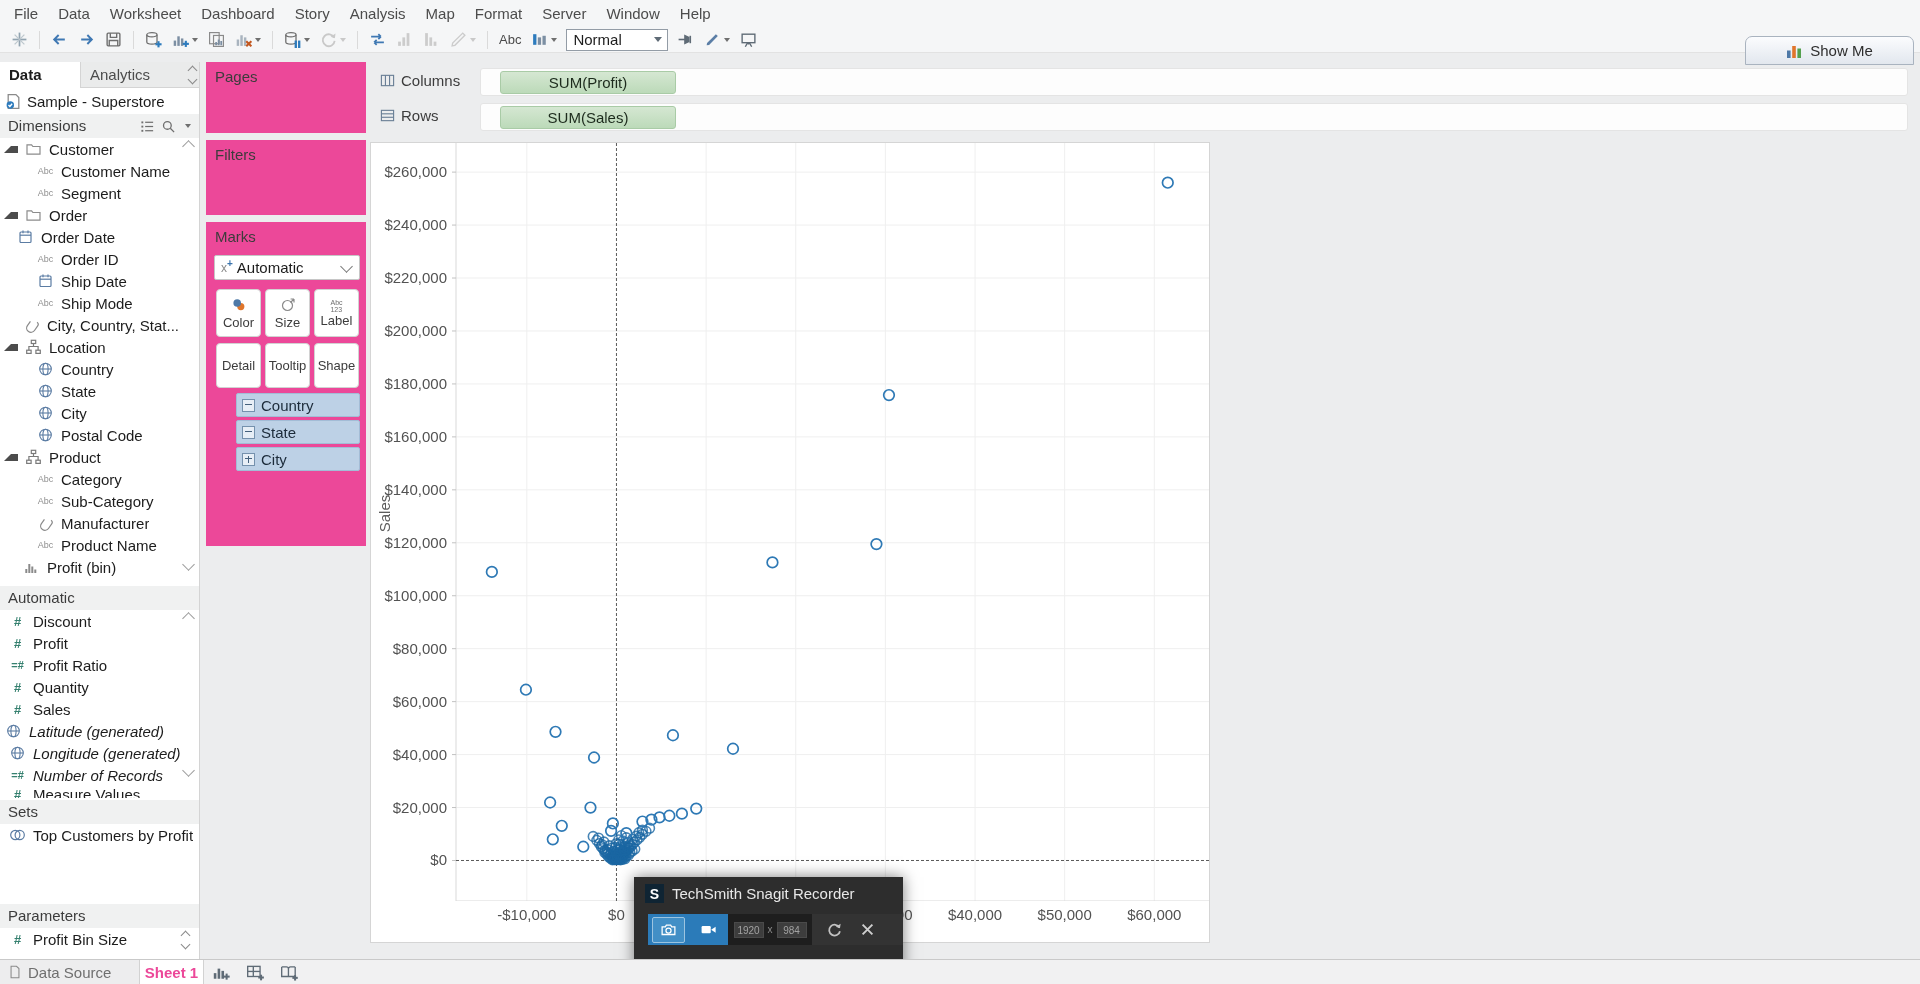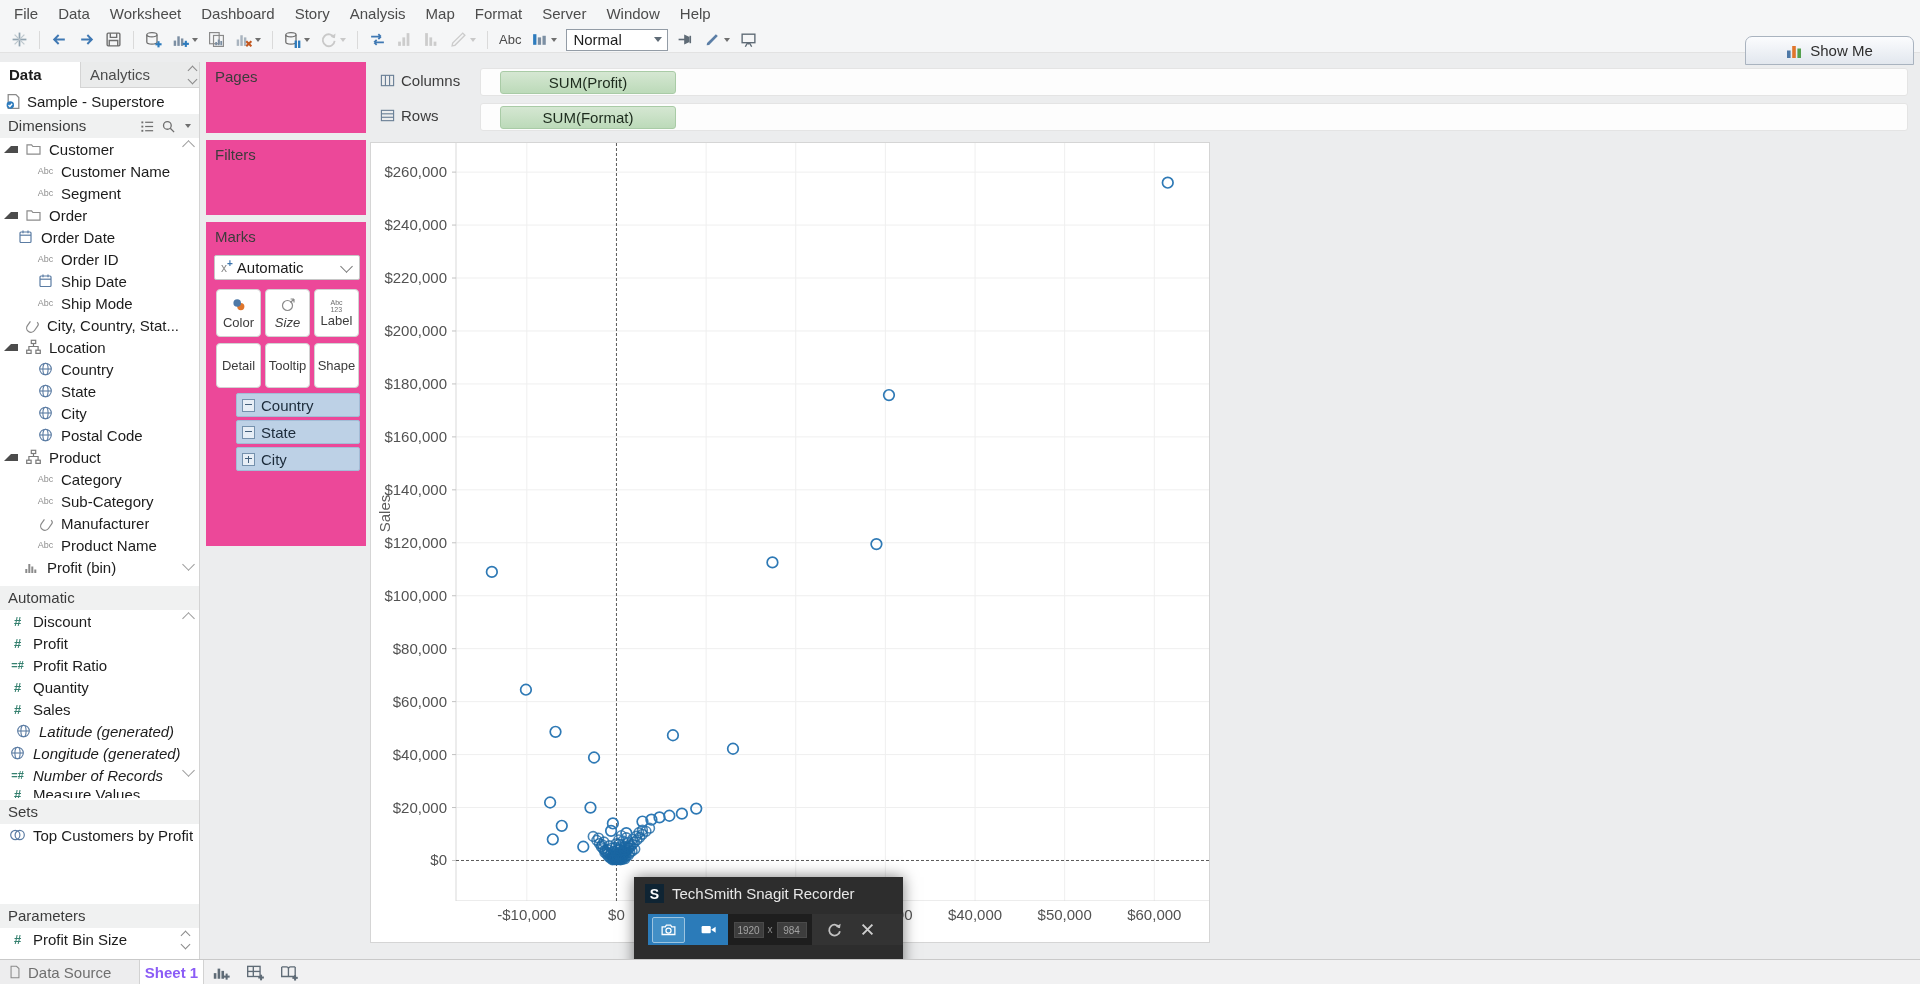--- a/index.html
+++ b/index.html
@@ -95,21 +95,21 @@
   .sn-chip{width:30px;height:16px;background:#3d3d3d;border:1px solid #4a4a4a;color:#a2a2a2;font-size:10px;line-height:16px;text-align:center;box-sizing:border-box;}
   #sn-x{color:#8a8a8a;font-size:10px;}
   #sn-greygrp{width:91px;background:#333333;display:flex;align-items:center;gap:16px;padding-left:14px;box-sizing:border-box;}
   #sn-greygrp .ig{width:17px;height:17px;}
 
   
   #statusbar{left:0;top:959px;width:1920px;height:25px;background:#f1f1f2;border-top:1px solid #c9c9c9;box-sizing:border-box;}
   #tab-datasource{position:absolute;left:0;top:0;width:140px;height:24px;display:flex;align-items:center;gap:6px;padding-left:8px;
                   background:#ededee;border-right:1px solid #d2d2d2;color:#6f6f6f;box-sizing:border-box;}
   #tab-sheet1{position:absolute;left:140px;top:0;width:64px;height:24px;background:#fff;border-right:1px solid #d2d2d2;
-              display:flex;align-items:center;justify-content:center;font-weight:bold;color:#8b5cf6;box-sizing:border-box;}
+              display:flex;align-items:center;justify-content:center;font-weight:bold;color:#ec4899;box-sizing:border-box;}
   .sb-ic{position:absolute;top:3px;width:18px;height:18px;}
   .updown{display:flex;flex-direction:column;gap:2px;align-items:center;}
   .updown i{display:block;width:6px;height:6px;border-right:1.4px solid #8a8a8a;border-bottom:1.4px solid #8a8a8a;}
   .updown .u{transform:rotate(-135deg);}
   .updown .d{transform:rotate(45deg);}
 </style>
 </head>
 <body>
 
 <div id="menubar" class="abs">
@@ -602,21 +602,21 @@
         <span class="tlabel">Profit Ratio</span>
       </div>
       <div class="trow" style="padding-left: 8px;">
         <span class="ticon ico hash-ic">#</span>
         <span class="tlabel">Quantity</span>
       </div>
       <div class="trow" style="padding-left: 8px;">
         <span class="ticon ico hash-ic">#</span>
         <span class="tlabel">Sales</span>
       </div>
-      <div class="trow" style="padding-left: 14px;">
+      <div class="trow" style="padding-left: 4px;">
         <span class="ticon ico">
           <svg viewBox="0 0 16 16">
             <g fill="none" stroke="#5b7ca3" stroke-width="1.1">
               <circle cx="8" cy="8" r="5.8"></circle>
               <ellipse cx="8" cy="8" rx="2.6" ry="5.8"></ellipse>
               <line x1="2.2" y1="8" x2="13.8" y2="8"></line>
             </g>
           </svg>
         </span>
         <span class="tlabel italic">Latitude (generated)</span>
@@ -694,21 +694,21 @@
   <div id="marks-btn-row1">
       <div class="mbtn" style="left: 10px; top: 67px; height: 48px;">
         <span class="ig ico">
           <svg viewBox="0 0 16 16">
             <circle cx="9.8" cy="9.6" r="3.6" fill="#e0762c"></circle>
             <circle cx="6.2" cy="6" r="3.8" fill="#4e79a7"></circle>
           </svg>
         </span>
         <span>Color</span>
       </div>
-      <div class="mbtn" style="left: 59px; top: 67px; height: 48px; font-style: italic;">
+      <div class="mbtn" style="left: 59px; top: 67px; height: 48px;">
         <span class="ig ico">
           <svg viewBox="0 0 16 16">
             <circle cx="7.5" cy="8.5" r="5" fill="none" stroke="#8a8a8a" stroke-width="1.2"></circle>
             <path d="M10.5 5.5 14 2M14 2h-3.4M14 2v3.4" fill="none" stroke="#8a8a8a" stroke-width="1.2"></path>
           </svg>
         </span>
         <span>Size</span>
       </div>
       <div class="mbtn" style="left: 108px; top: 67px; height: 48px;">
         <span style="font-size:7px;color:#6e6e6e;line-height:7px;">Abc<br>123</span>
@@ -765,21 +765,21 @@
         <svg viewBox="0 0 16 16">
           <g fill="none" stroke="#6a7f96" stroke-width="1.2">
             <rect x="1.5" y="2.5" width="13" height="11"></rect>
             <line x1="1.5" y1="6.2" x2="14.5" y2="6.2"></line>
             <line x1="1.5" y1="9.9" x2="14.5" y2="9.9"></line>
           </g>
         </svg>
       </span>
     <span>Rows</span>
   </div>
-  <div class="pill-green">SUM(Format)</div>
+  <div class="pill-green">SUM(Sales)</div>
 </div>
 
 <div id="worksheet" class="abs">
   <svg id="plot" width="838" height="758">
       <line x1="155.81785714285712" y1="0" x2="155.81785714285712" y2="758" stroke="#efefef" stroke-width="1"></line>
       <line x1="335.1035714285714" y1="0" x2="335.1035714285714" y2="758" stroke="#efefef" stroke-width="1"></line>
       <line x1="424.74642857142857" y1="0" x2="424.74642857142857" y2="758" stroke="#efefef" stroke-width="1"></line>
       <line x1="514.3892857142857" y1="0" x2="514.3892857142857" y2="758" stroke="#efefef" stroke-width="1"></line>
       <line x1="604.0321428571428" y1="0" x2="604.0321428571428" y2="758" stroke="#efefef" stroke-width="1"></line>
       <line x1="693.675" y1="0" x2="693.675" y2="758" stroke="#efefef" stroke-width="1"></line>

